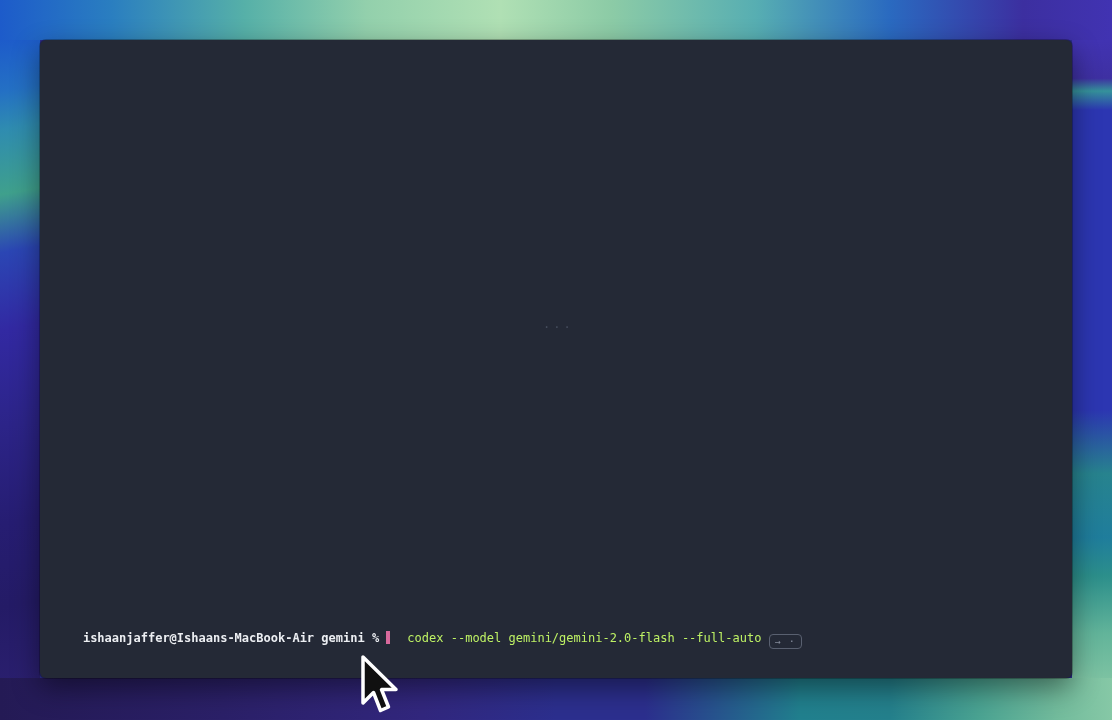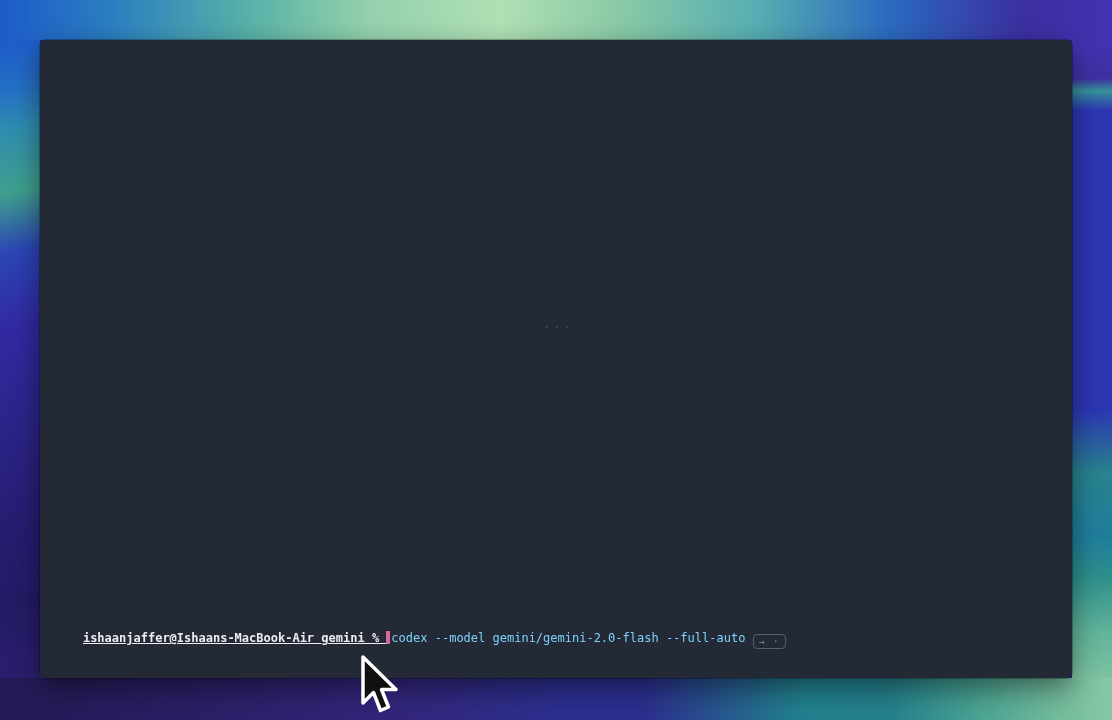--- a/index.html
+++ b/index.html
@@ -59,29 +59,29 @@
     user-select: none;
   }
   .prompt-line {
     position: absolute;
     left: 14px; bottom: 13px; right: 10px;
     font-size: 12px;
     line-height: 16px;
     white-space: pre;
     color: #eceef2;
   }
-  .prompt-prefix { font-weight: 700; color: #eceef2; text-decoration: underline; }
+  .prompt-prefix { font-weight: 700; color: #eceef2; }
   .text-cursor {
     display: inline-block;
     width: 4px; height: 13px;
     background: #d8699c;
     vertical-align: -2px;
     margin-right: 1px;
   }
-  .suggestion { color: #7dd3fc; }
+  .suggestion { color: #bef264; margin-left: 16px; }
   .hint-badge {
     display: inline-block;
     border: 1px solid #596070;
     border-radius: 4px;
     padding: 0 5px;
     height: 15px;
     line-height: 13px;
     color: #858c9b;
     font-size: 10px;
     vertical-align: -3px;

